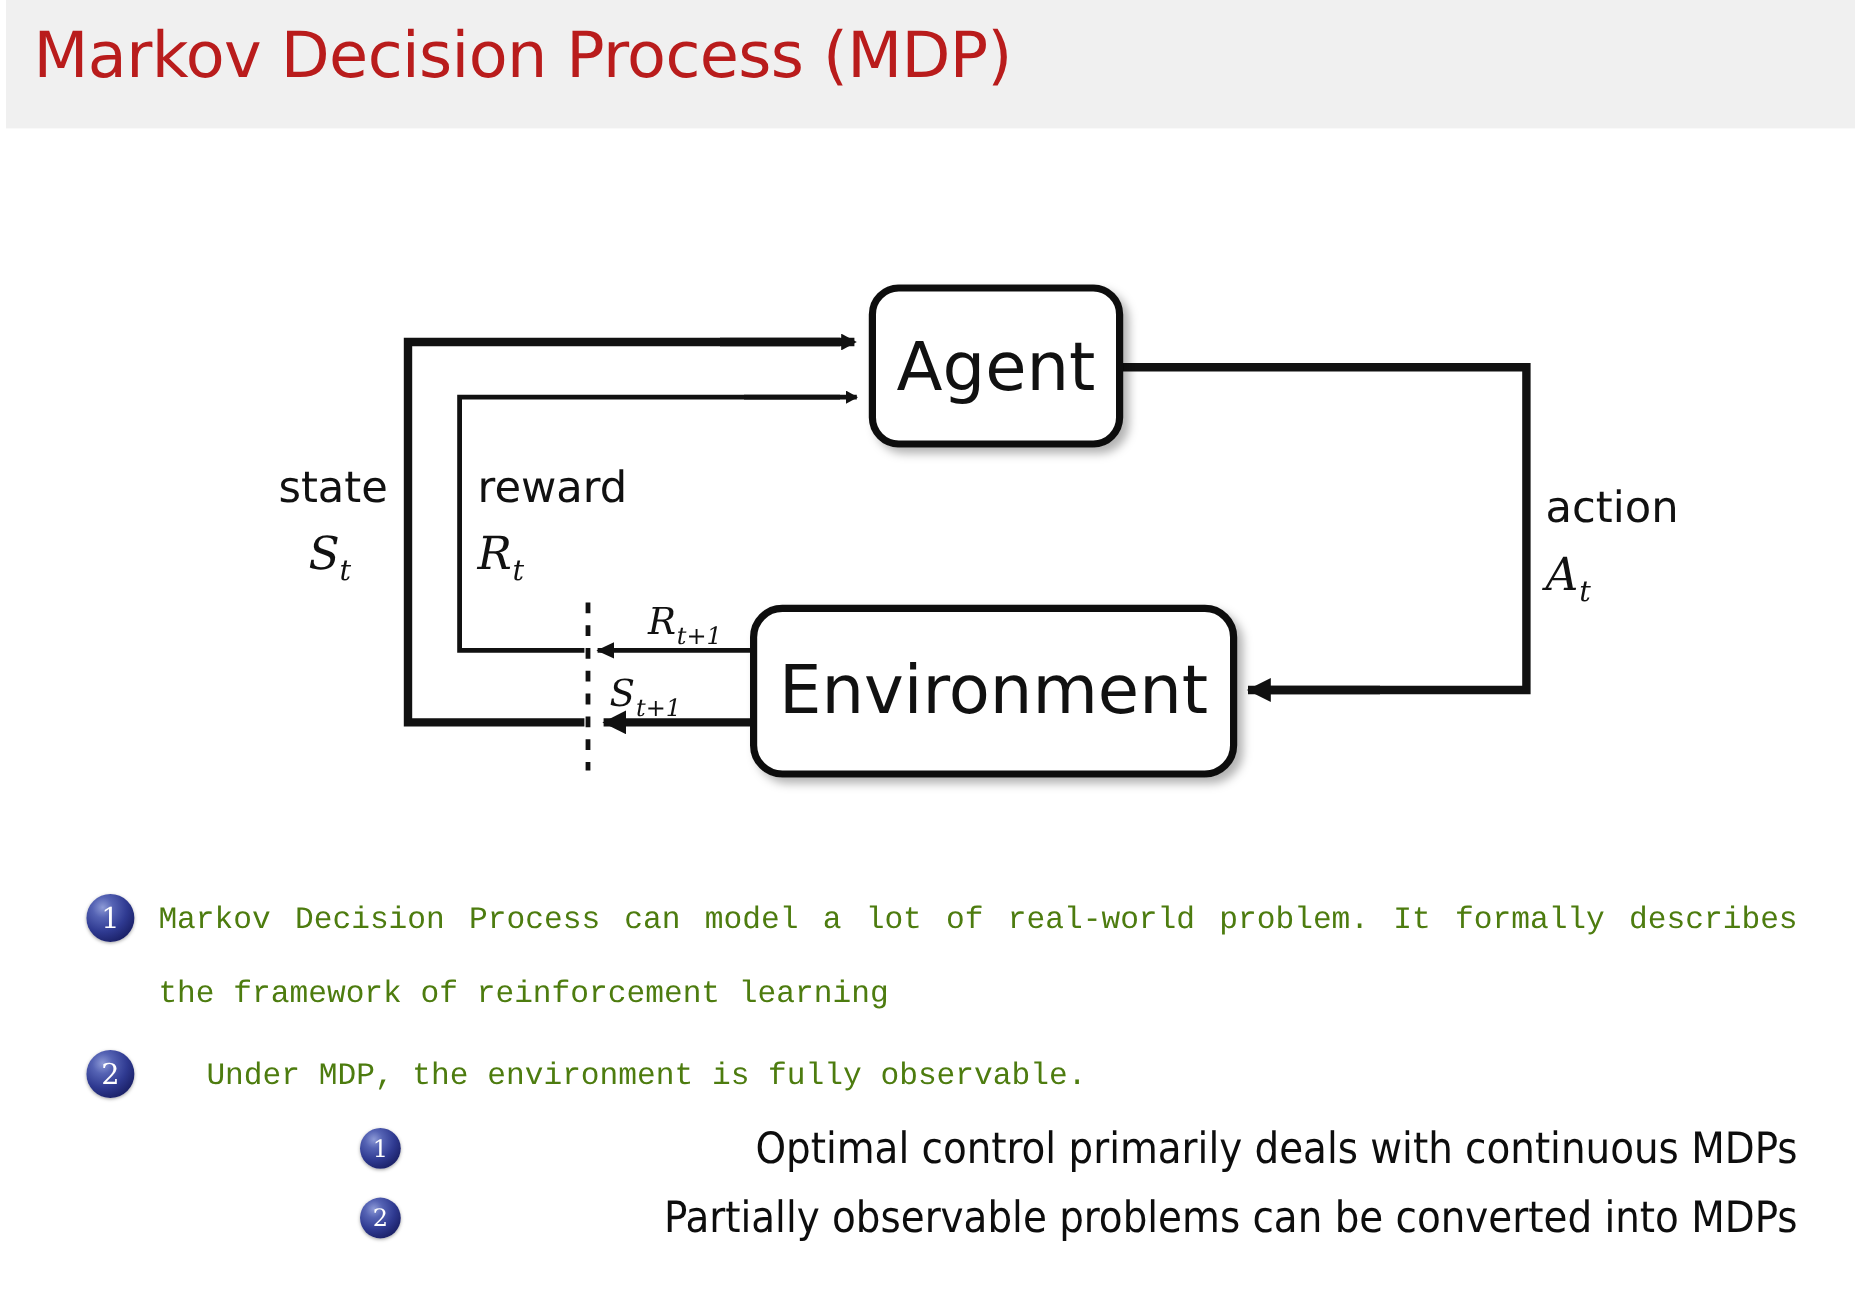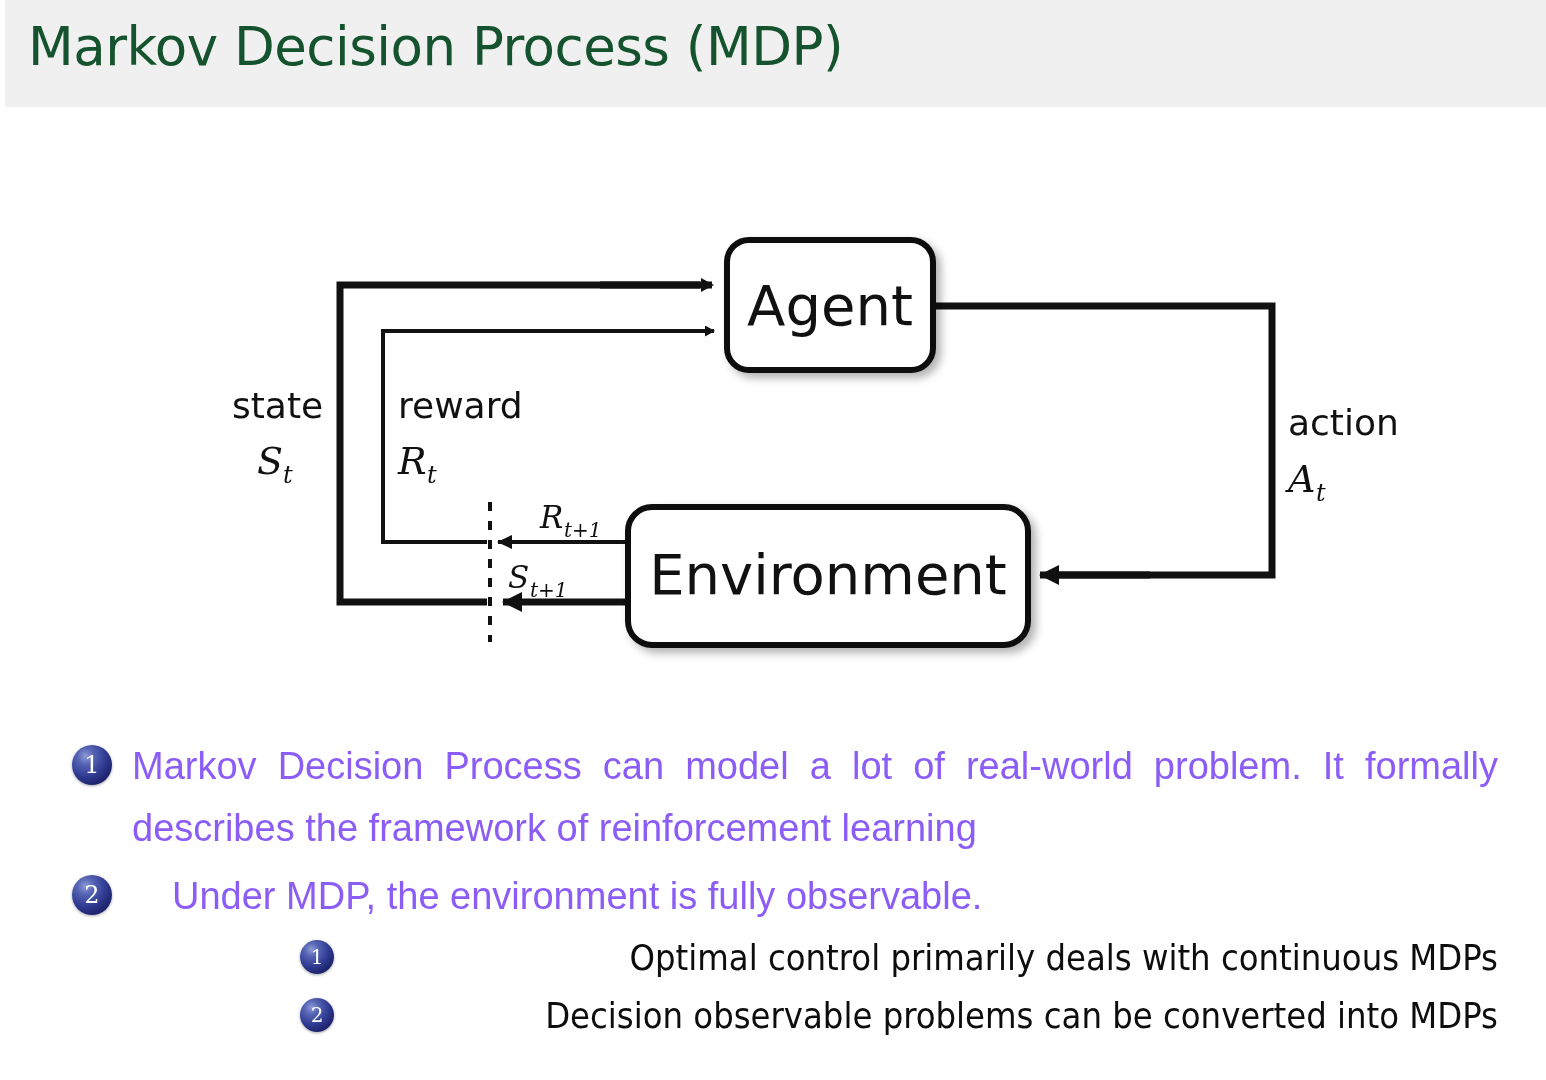--- a/index.html
+++ b/index.html
@@ -25,21 +25,21 @@
     height: 107px;
     background: #f0f0f0;
   }
   #title-text {
     position: absolute;
     left: 23px;
     top: 16px;
     font-family: "DejaVu Sans", sans-serif;
     font-size: 53px;
     font-weight: 400;
-    color: #14532d;
+    color: #b91c1c;
     letter-spacing: -0.5px;
     white-space: nowrap;
   }
 
   
   #diagram {
     position: absolute;
     left: 0;
     top: 110px;
     width: 1546px;
@@ -89,24 +89,24 @@
     top: 735px;
     width: 1546px;
   }
   .lvl1-item {
     position: relative;
     margin: 0 0 6px 0;
     padding-left: 132px;
     padding-right: 48px;
   }
   .lvl1-text {
-    font-family: Liberation Sans, sans-serif;
-    font-size: 38px;
+    font-family: Liberation Mono, monospace;
+    font-size: 26px;
     line-height: 62px;
-    color: #8b5cf6;
+    color: #4d7c0f;
     text-align: justify;
     text-justify: inter-word;
   }
   .lvl1-text.nojust { text-align: left; margin-left: 40px; }
 
   .lvl2-list {
     margin: 4px 0 0 0;
     padding: 0;
   }
   .lvl2-item {
@@ -252,20 +252,20 @@
       <span class="bullet-sphere bullet-lvl1">2</span>
       <div class="lvl1-text nojust">Under MDP, the environment is fully observable.</div>
 
       <div class="lvl2-list">
         <div class="lvl2-item">
           <span class="bullet-sphere bullet-lvl2">1</span>
           <div class="lvl2-text">Optimal control primarily deals with continuous MDPs</div>
         </div>
         <div class="lvl2-item">
           <span class="bullet-sphere bullet-lvl2">2</span>
-          <div class="lvl2-text">Decision observable problems can be converted into MDPs</div>
+          <div class="lvl2-text">Partially observable problems can be converted into MDPs</div>
         </div>
       </div>
     </div>
 
   </div>
 
 </div>
 
 </body></html>

